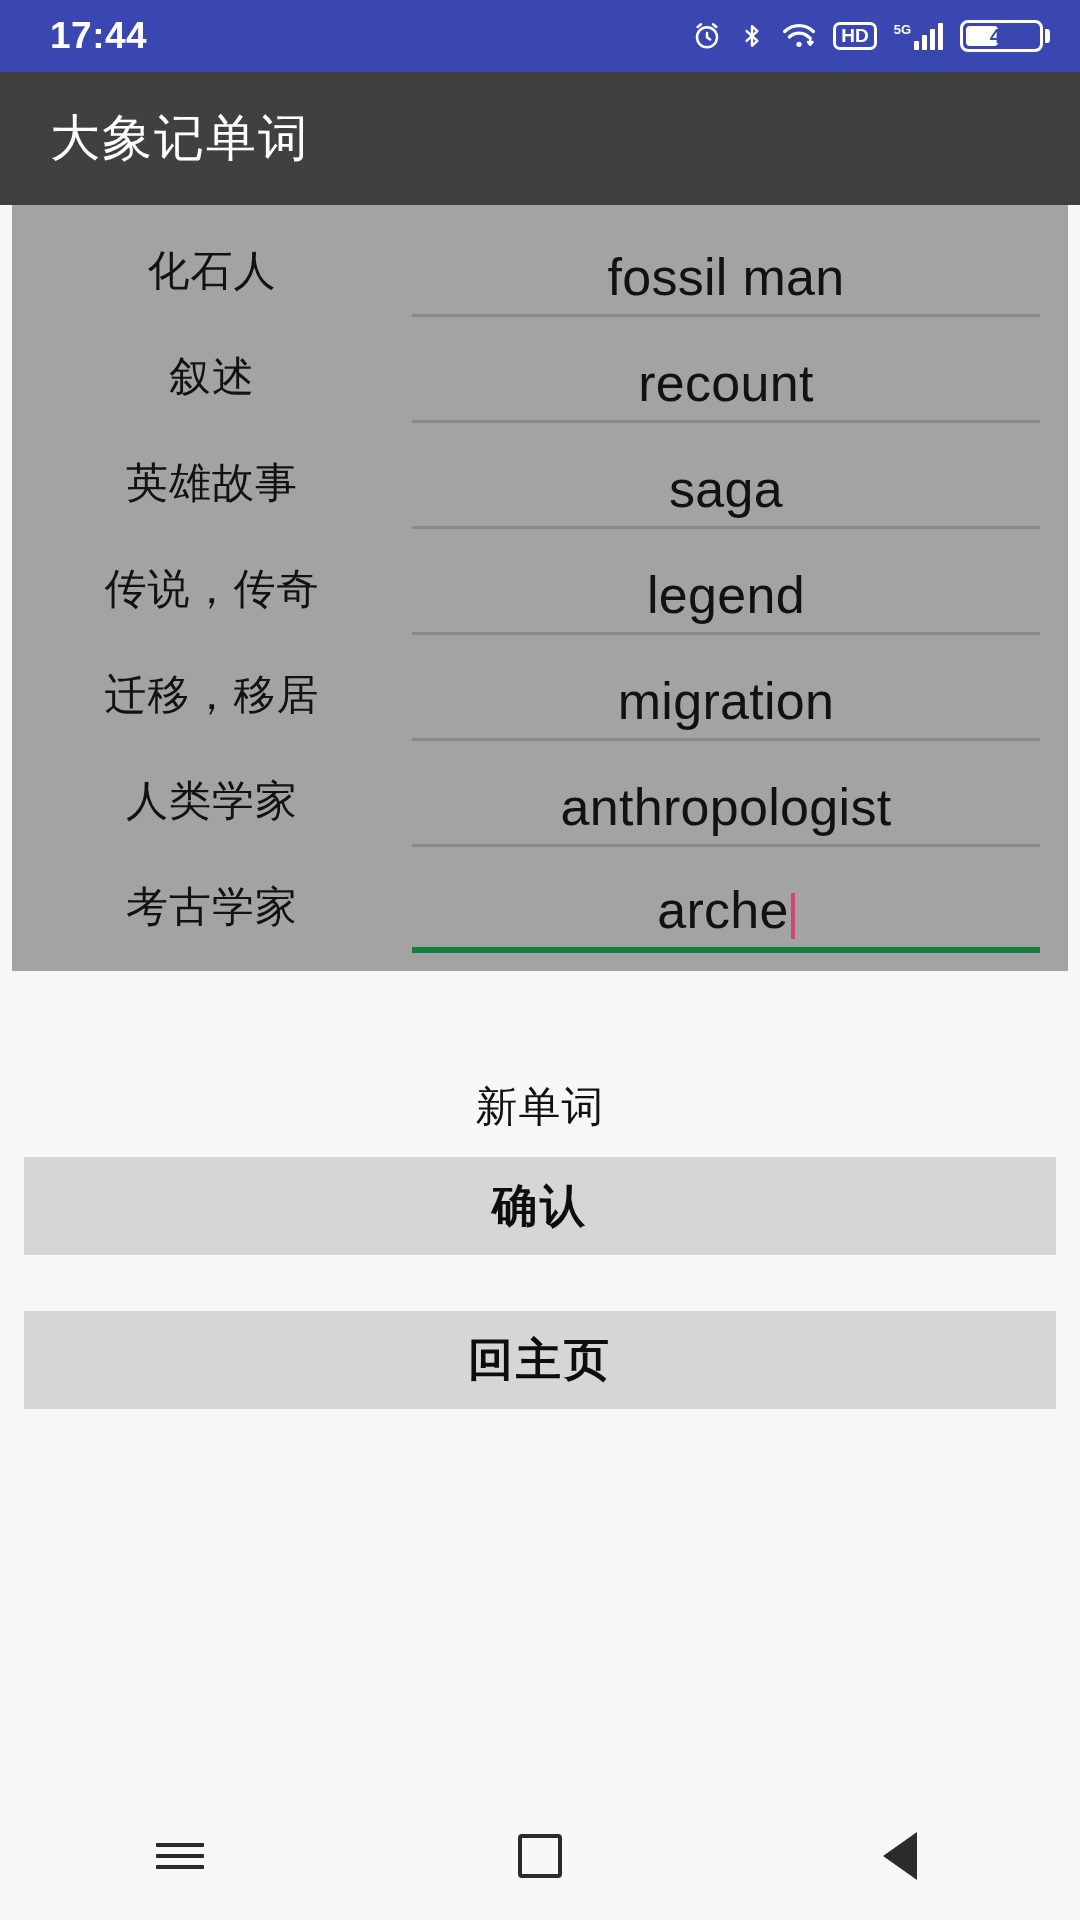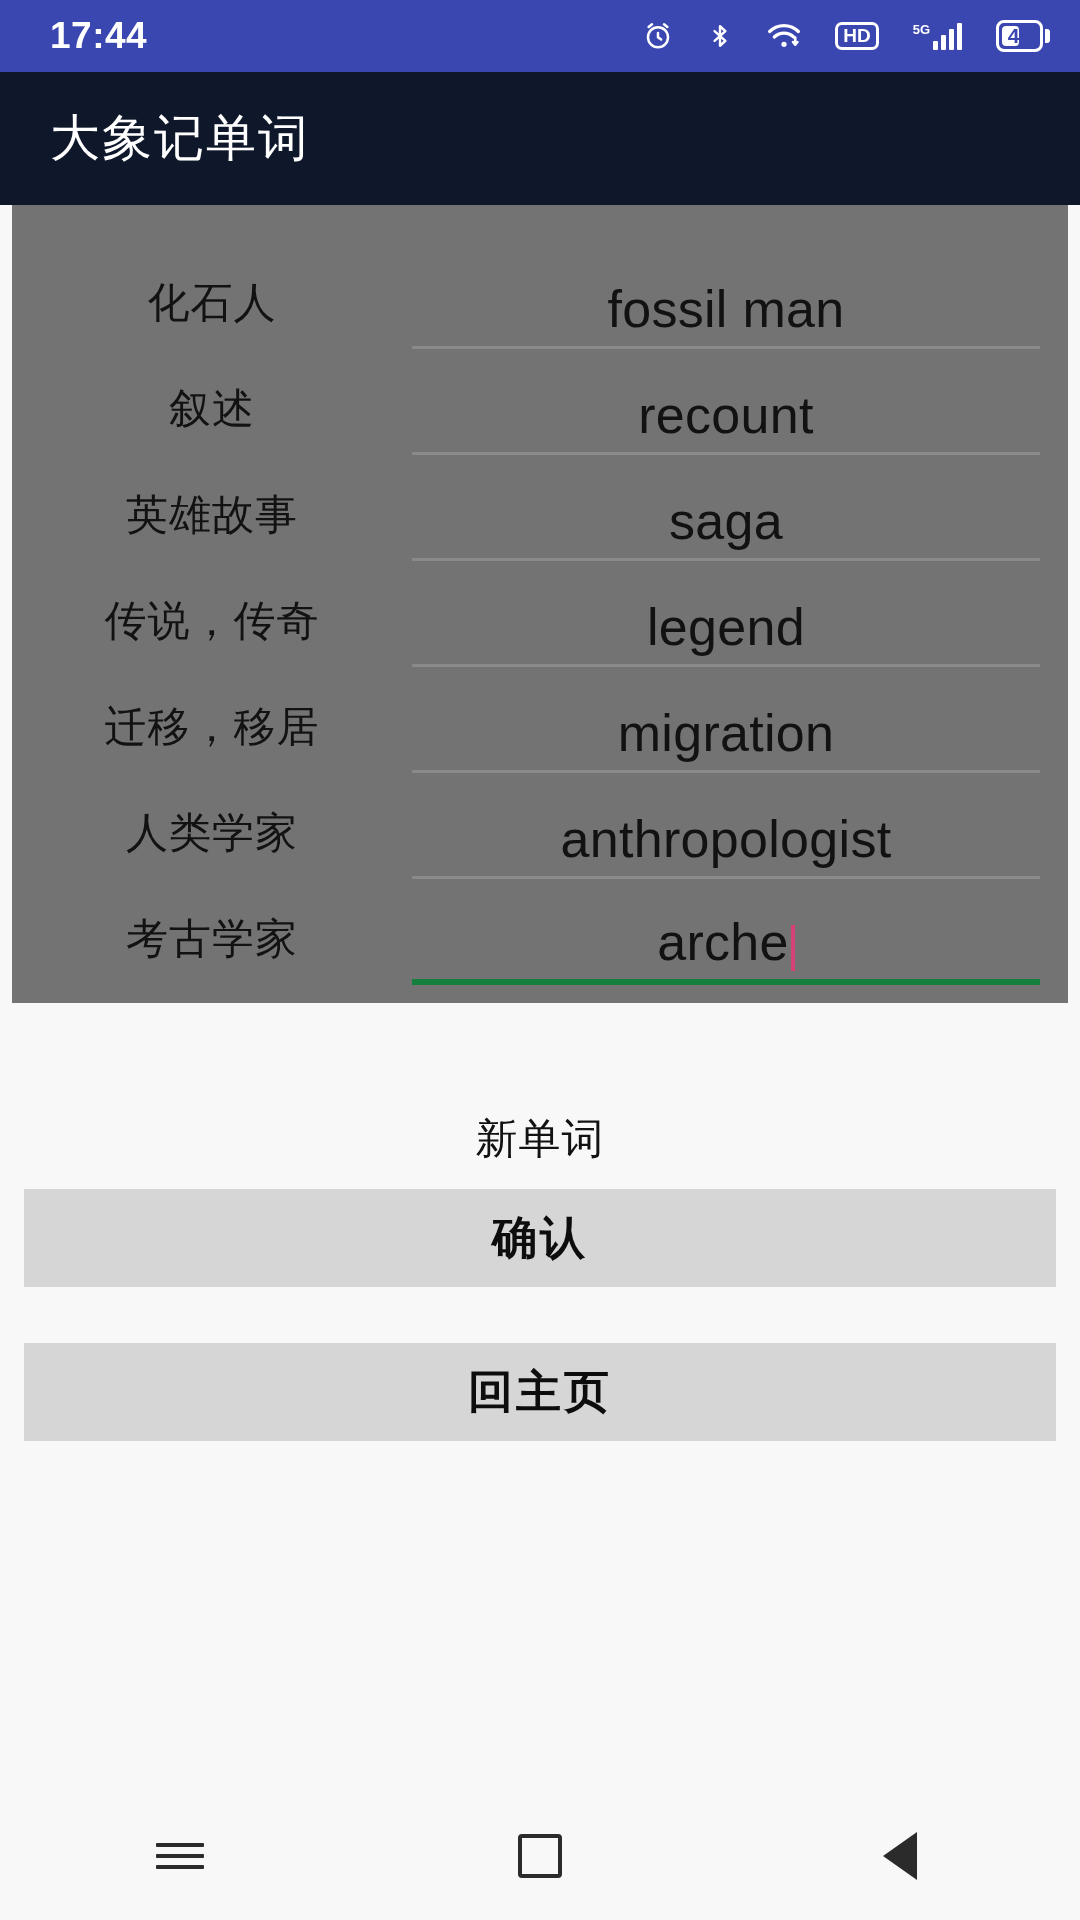--- a/index.html
+++ b/index.html
@@ -11,64 +11,64 @@
   }
   #phone { position:relative; width:1080px; height:1920px; background:#f8f8f8; }
 
   
   .status-bar {
     height:72px; background:#3b47b0;
     display:flex; align-items:center; justify-content:space-between;
     padding:0 30px 0 50px;
   }
   .status-time { color:#fff; font-size:37px; font-weight:600; letter-spacing:.5px; }
-  .status-icons { display:flex; align-items:center; gap:34px; }
+  .status-icons { display:flex; align-items:center; gap:17px; }
   .sicon { color:#fff; display:flex; align-items:center; justify-content:center; }
   .sicon svg { display:block; }
   .hd-box {
     border:3px solid #fff; border-radius:7px;
     font-size:19px; font-weight:bold; color:#fff;
     padding:1px 5px; line-height:1.05;
   }
   .sig-wrap { display:flex; align-items:flex-end; gap:3px; }
   .sig-5g { color:#fff; font-size:13px; font-weight:bold; line-height:1; margin-bottom:14px; }
   .bars { display:flex; align-items:flex-end; gap:3px; height:28px; }
   .bars i { width:5px; background:#fff; border-radius:1px; display:block; }
   .bars i:nth-child(1){ height:9px; }
   .bars i:nth-child(2){ height:15px; }
   .bars i:nth-child(3){ height:21px; }
   .bars i:nth-child(4){ height:27px; }
   .battery {
     display:flex; align-items:center;
   }
   .batt-body {
-    width:47px; height:32px; border:3px solid #fff; border-radius:8px;
+    width:83px; height:32px; border:3px solid #fff; border-radius:8px;
     display:flex; align-items:center; justify-content:center; position:relative;
   }
   .batt-fill {
     position:absolute; left:3px; top:3px; bottom:3px; width:42%;
     background:#fff; border-radius:4px;
   }
   .batt-num {
     position:relative; z-index:2; color:#3b47b0; font-size:21px; font-weight:bold;
   }
   .batt-cap { width:5px; height:14px; background:#fff; border-radius:0 3px 3px 0; margin-left:2px; }
 
   
   .app-bar {
-    height:133px; background:#0f172a;
+    height:133px; background:#404040;
     display:flex; align-items:center; padding-left:50px;
   }
   .app-title {
     color:#ffffff; font-size:50px; font-weight:500; letter-spacing:2px;
   }
 
   
   .word-card {
-    background:#737373; margin:0 12px; padding:38px 0 18px 0;
+    background:#a3a3a3; margin:0 12px; padding:6px 0 18px 0;
   }
   .word-row {
     display:flex; align-items:flex-end;
     height:106px;
     padding:0 12px 0 0;
   }
   .word-zh {
     width:400px; text-align:center;
     font-size:42px; color:#121212; letter-spacing:1px;
     padding-bottom:18px;

